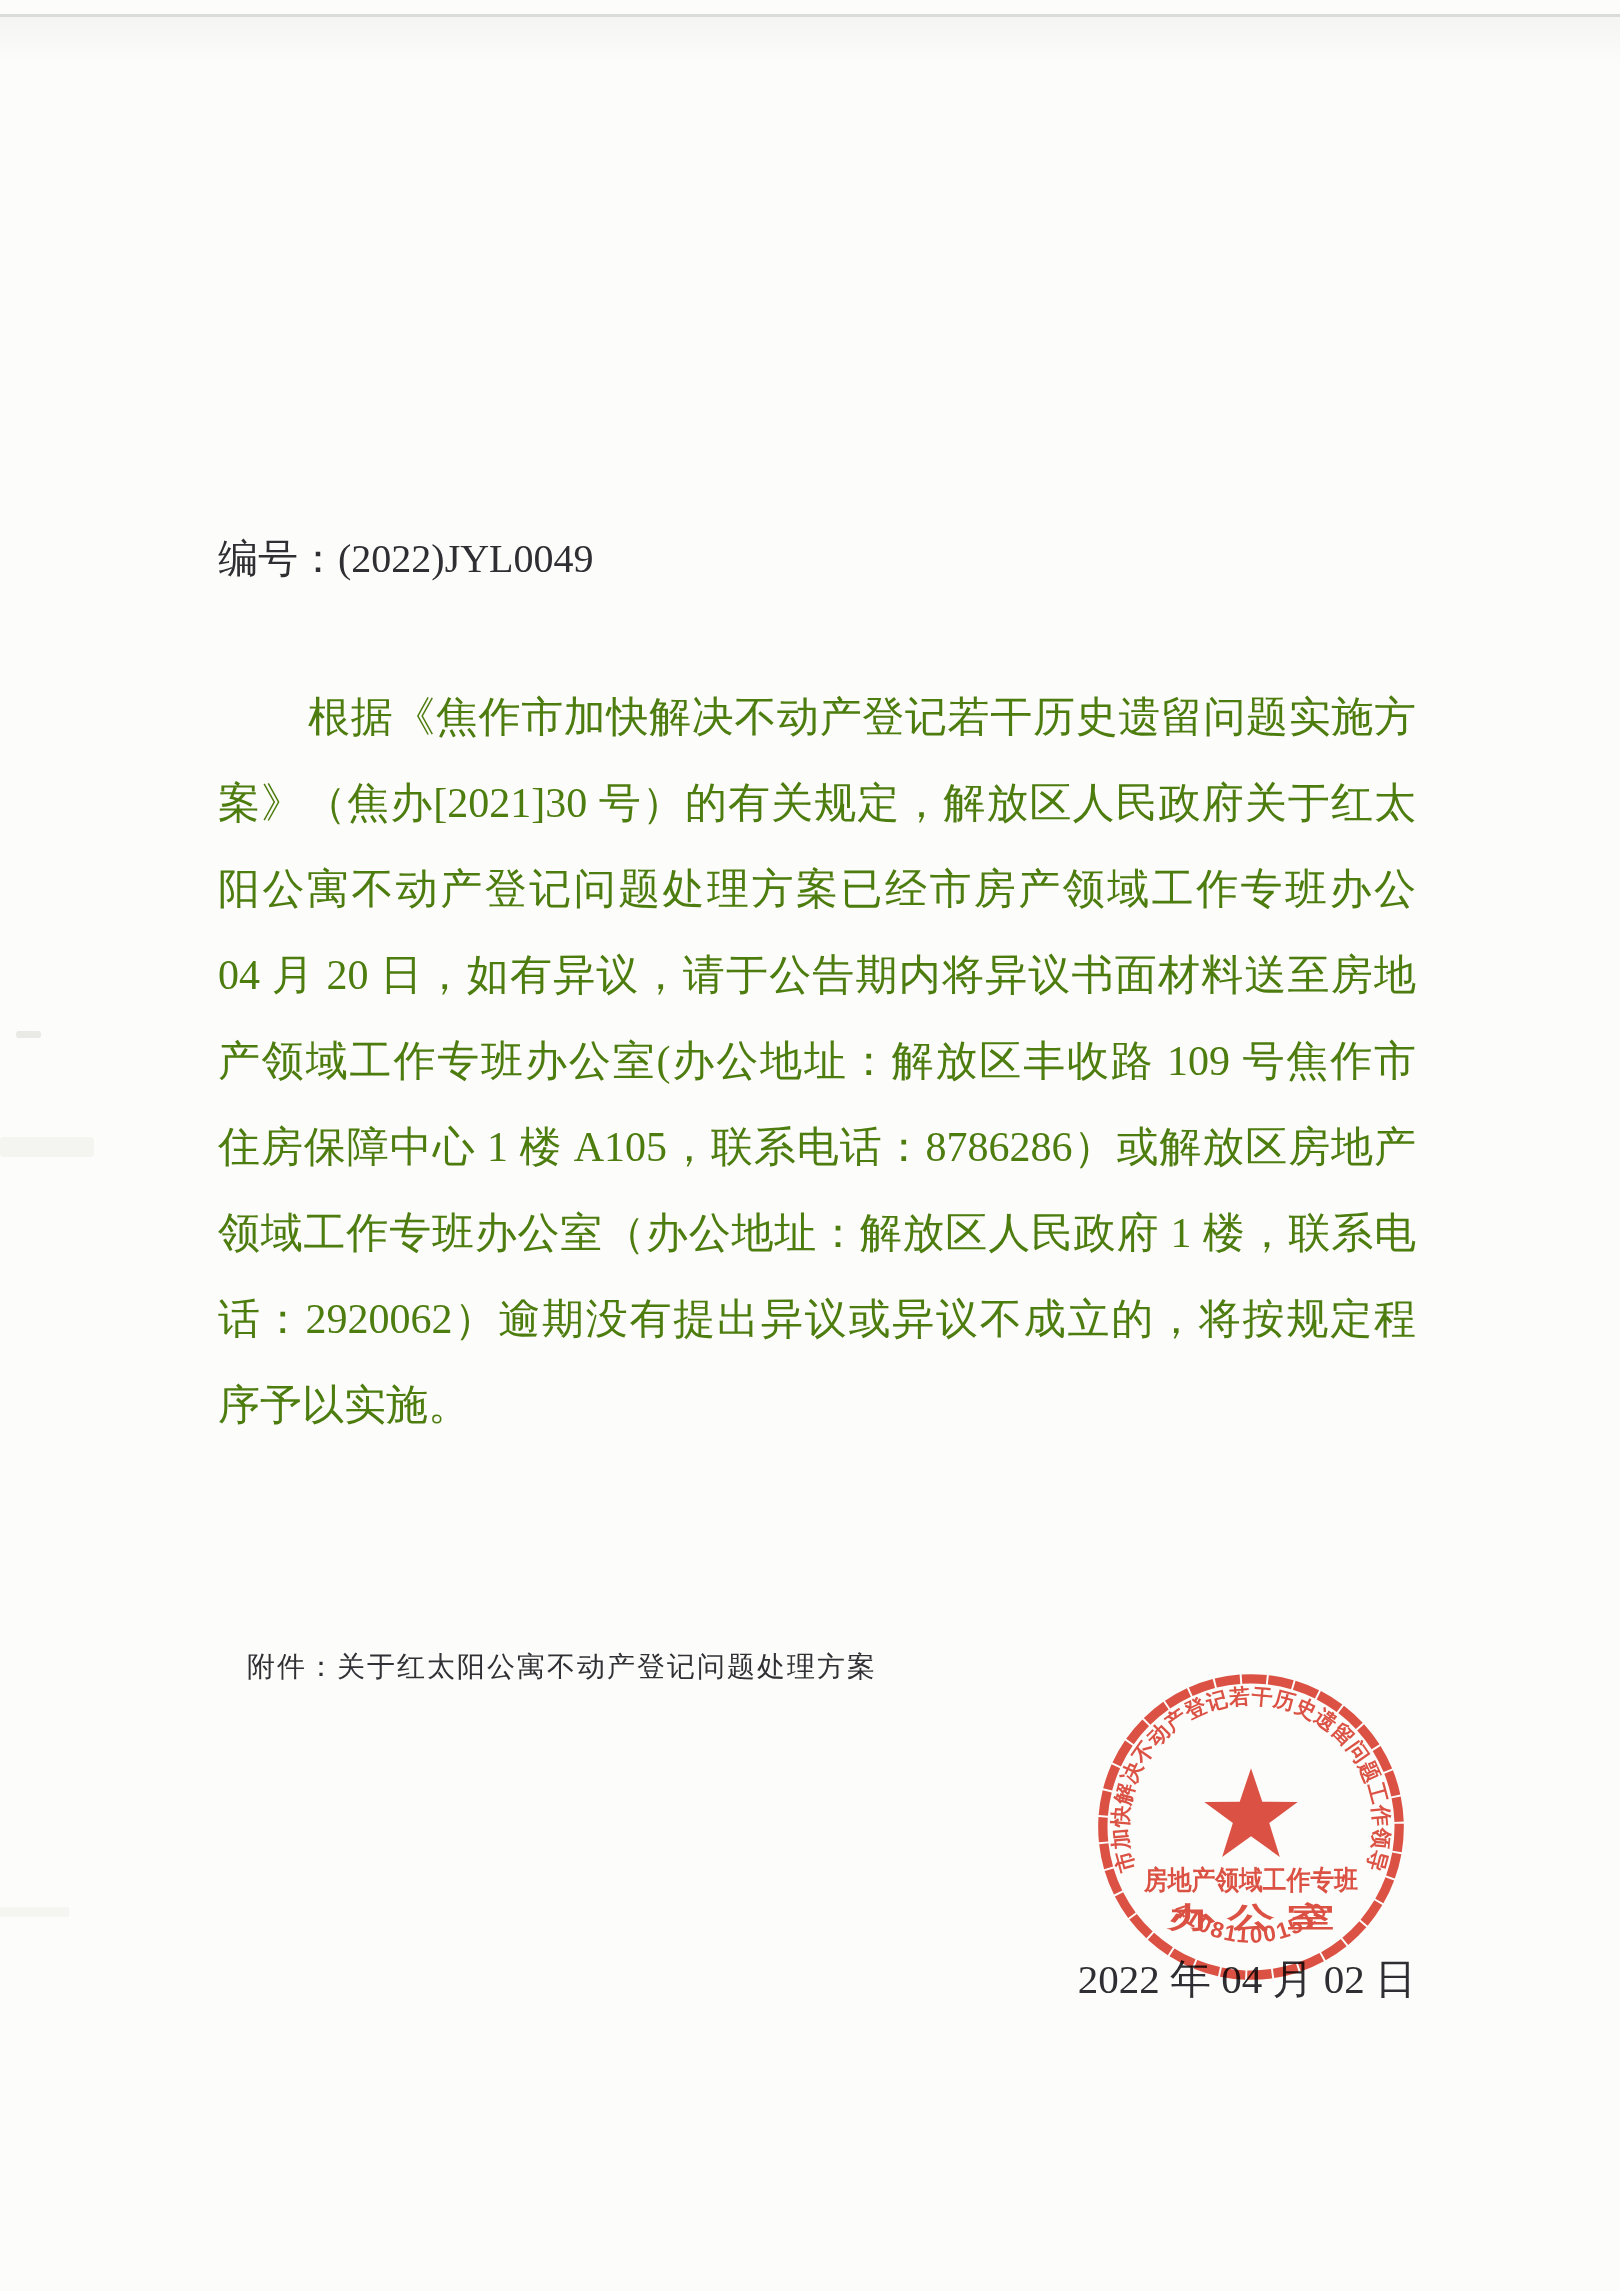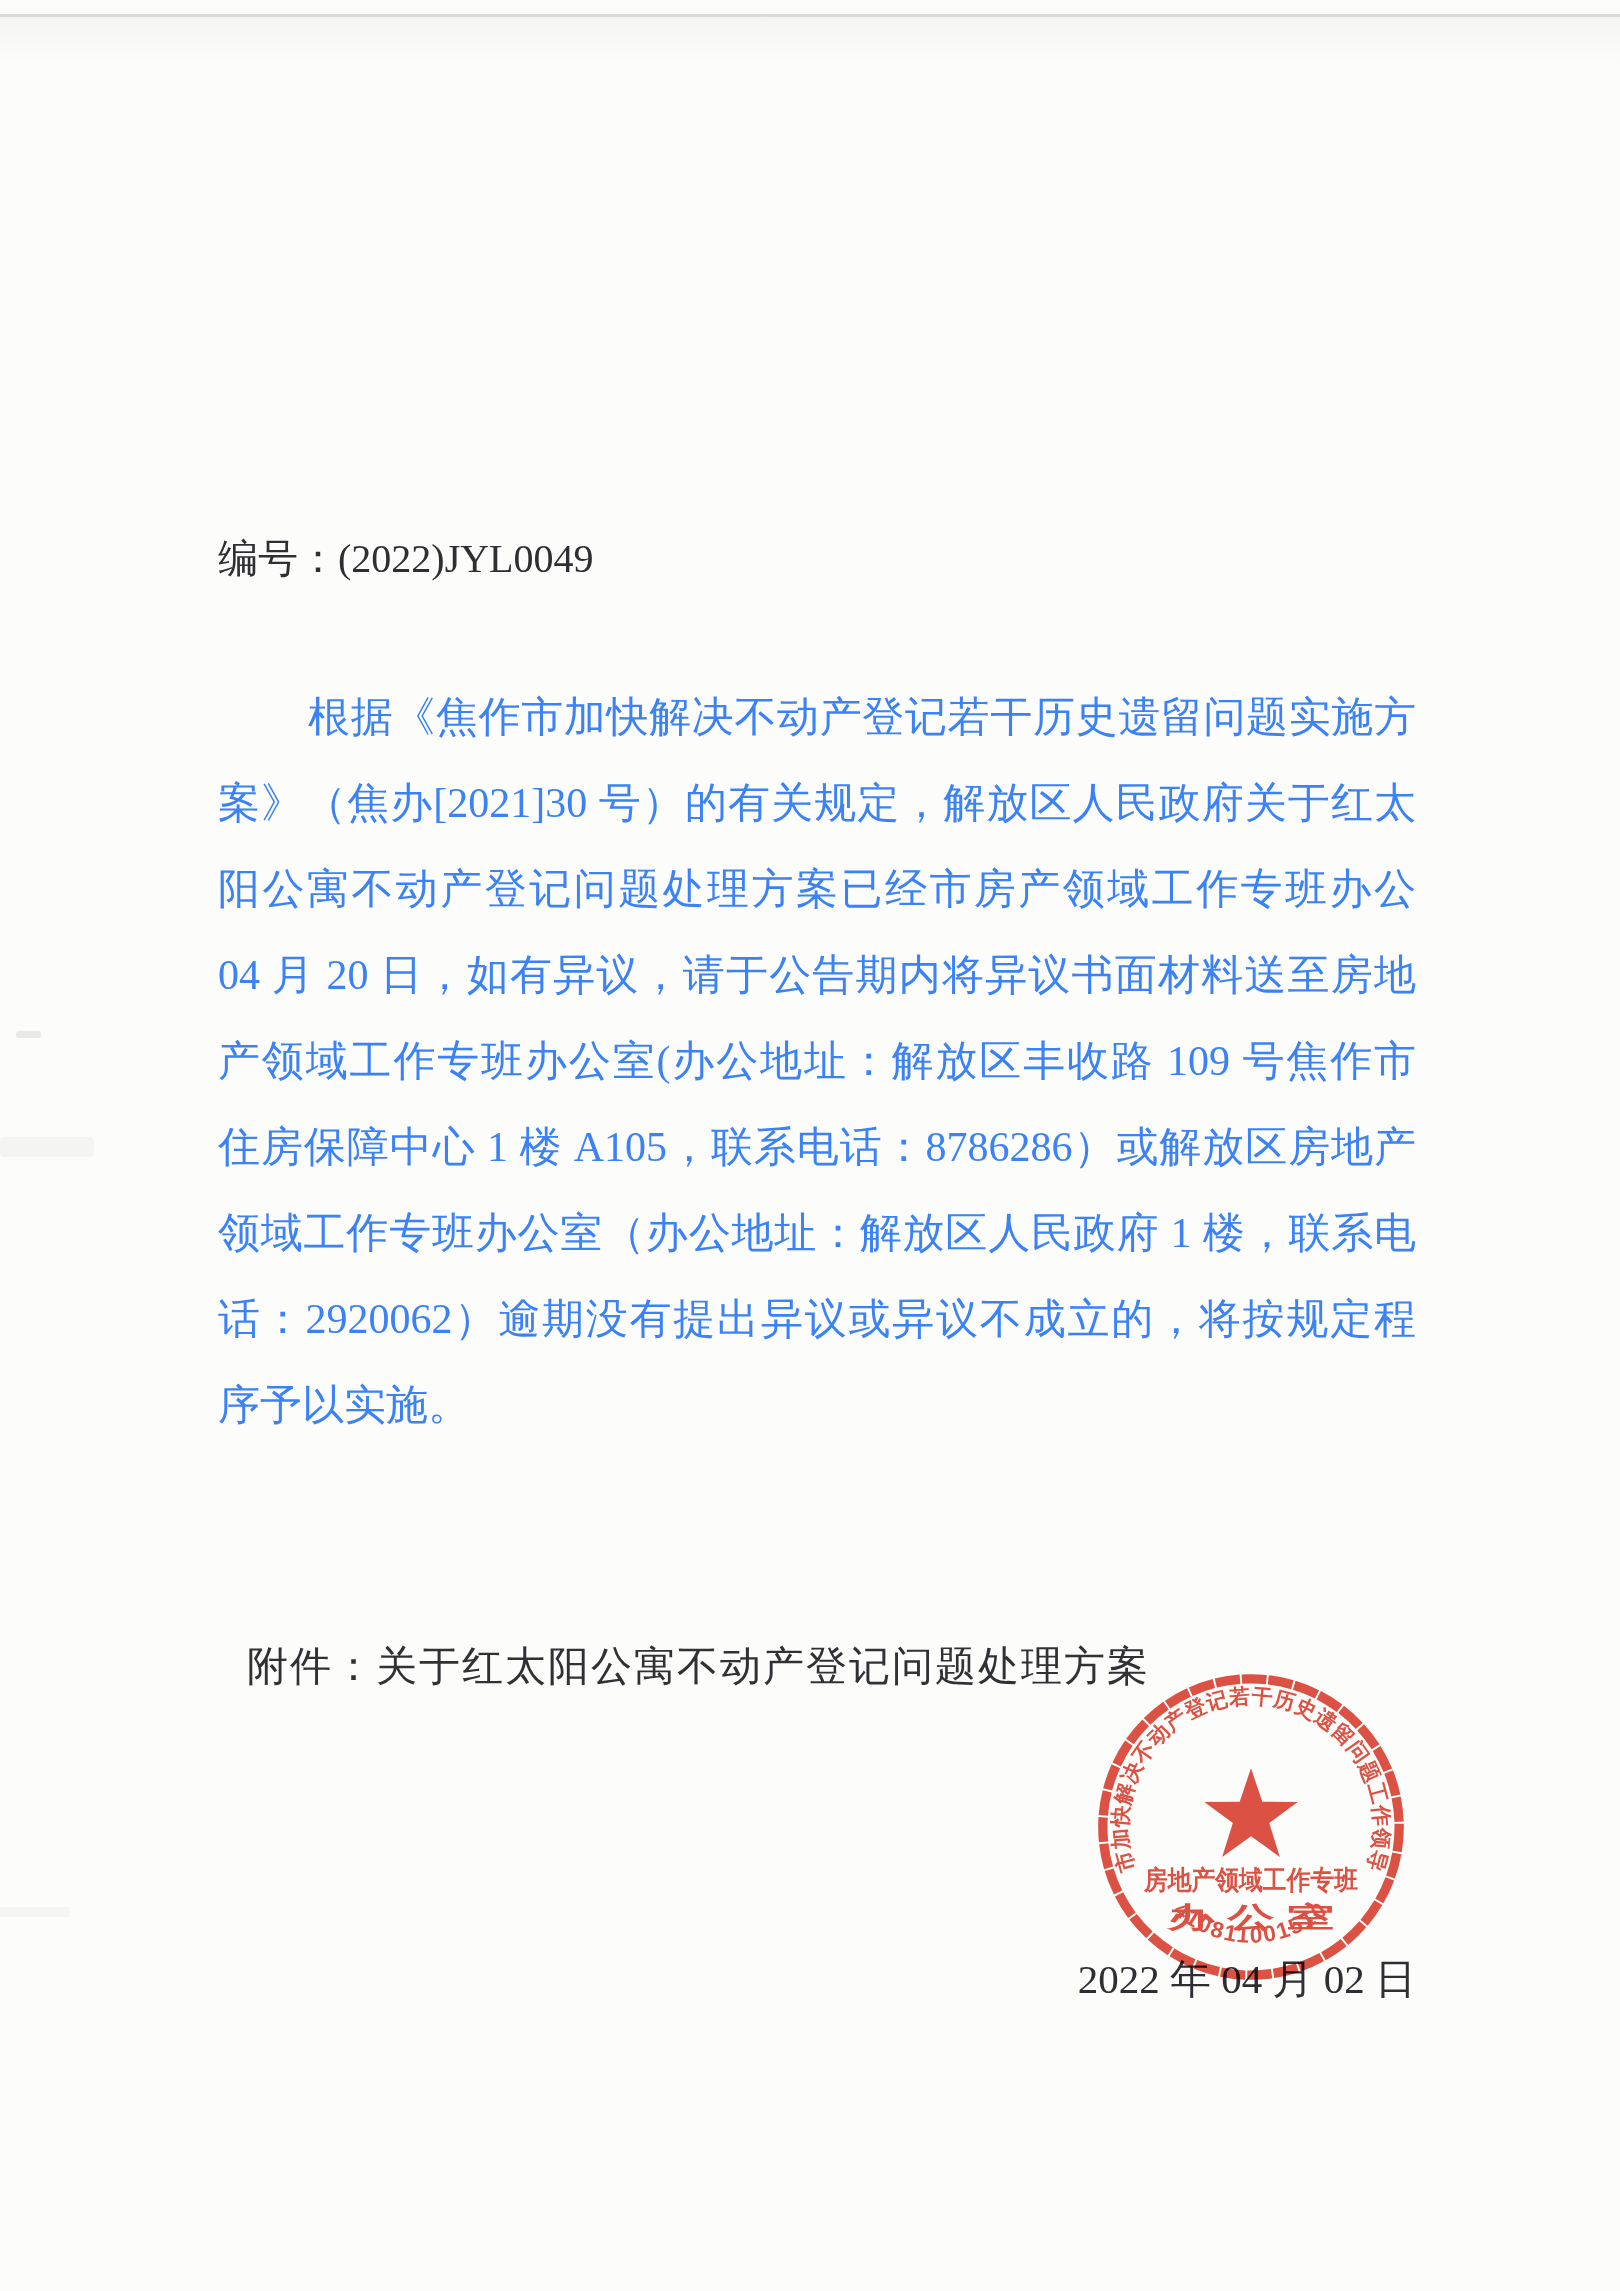--- a/index.html
+++ b/index.html
@@ -33,27 +33,27 @@
     font-size:40px;line-height:59px;
     color:#2e2e33;
   }
   #body-block{
     position:absolute;left:218px;top:674px;width:1198px;
   }
   .body-line{
     font-size:42px;line-height:86px;
     text-align:justify;text-align-last:justify;
     white-space:normal;
-    color:#3b82f6;
+    color:#4d7c0f;
   }
   .body-line.first{text-indent:90px;}
   .body-line.last{text-align-last:left;}
   #attachment-line{
     position:absolute;left:247px;top:1635px;
-    font-size:41px;line-height:63px;
+    font-size:28px;line-height:63px;
     letter-spacing:2px;
     color:#303035;
   }
   #date-line{
     position:absolute;left:218px;top:1949px;width:1198px;
     text-align:right;
     font-size:41px;line-height:61px;
     color:#2e2e33;
   }
   #stamp{

